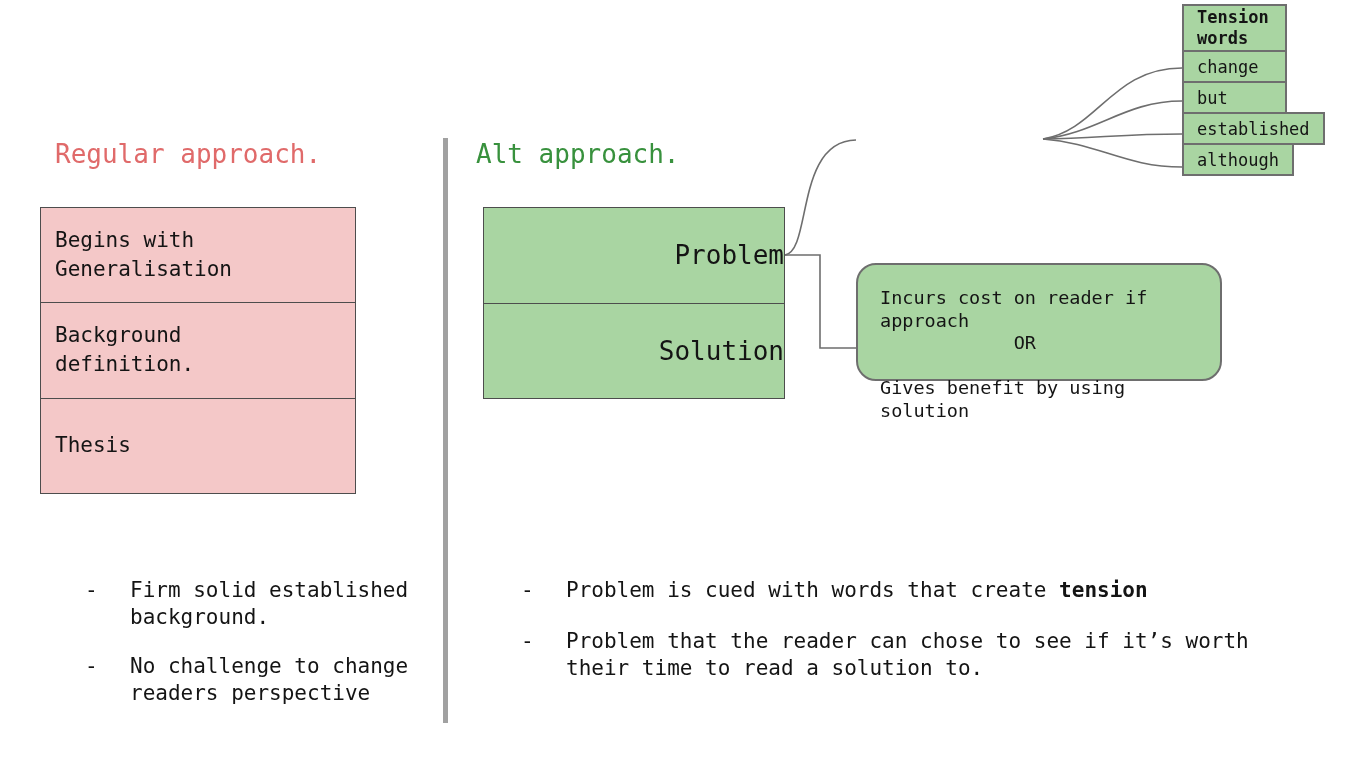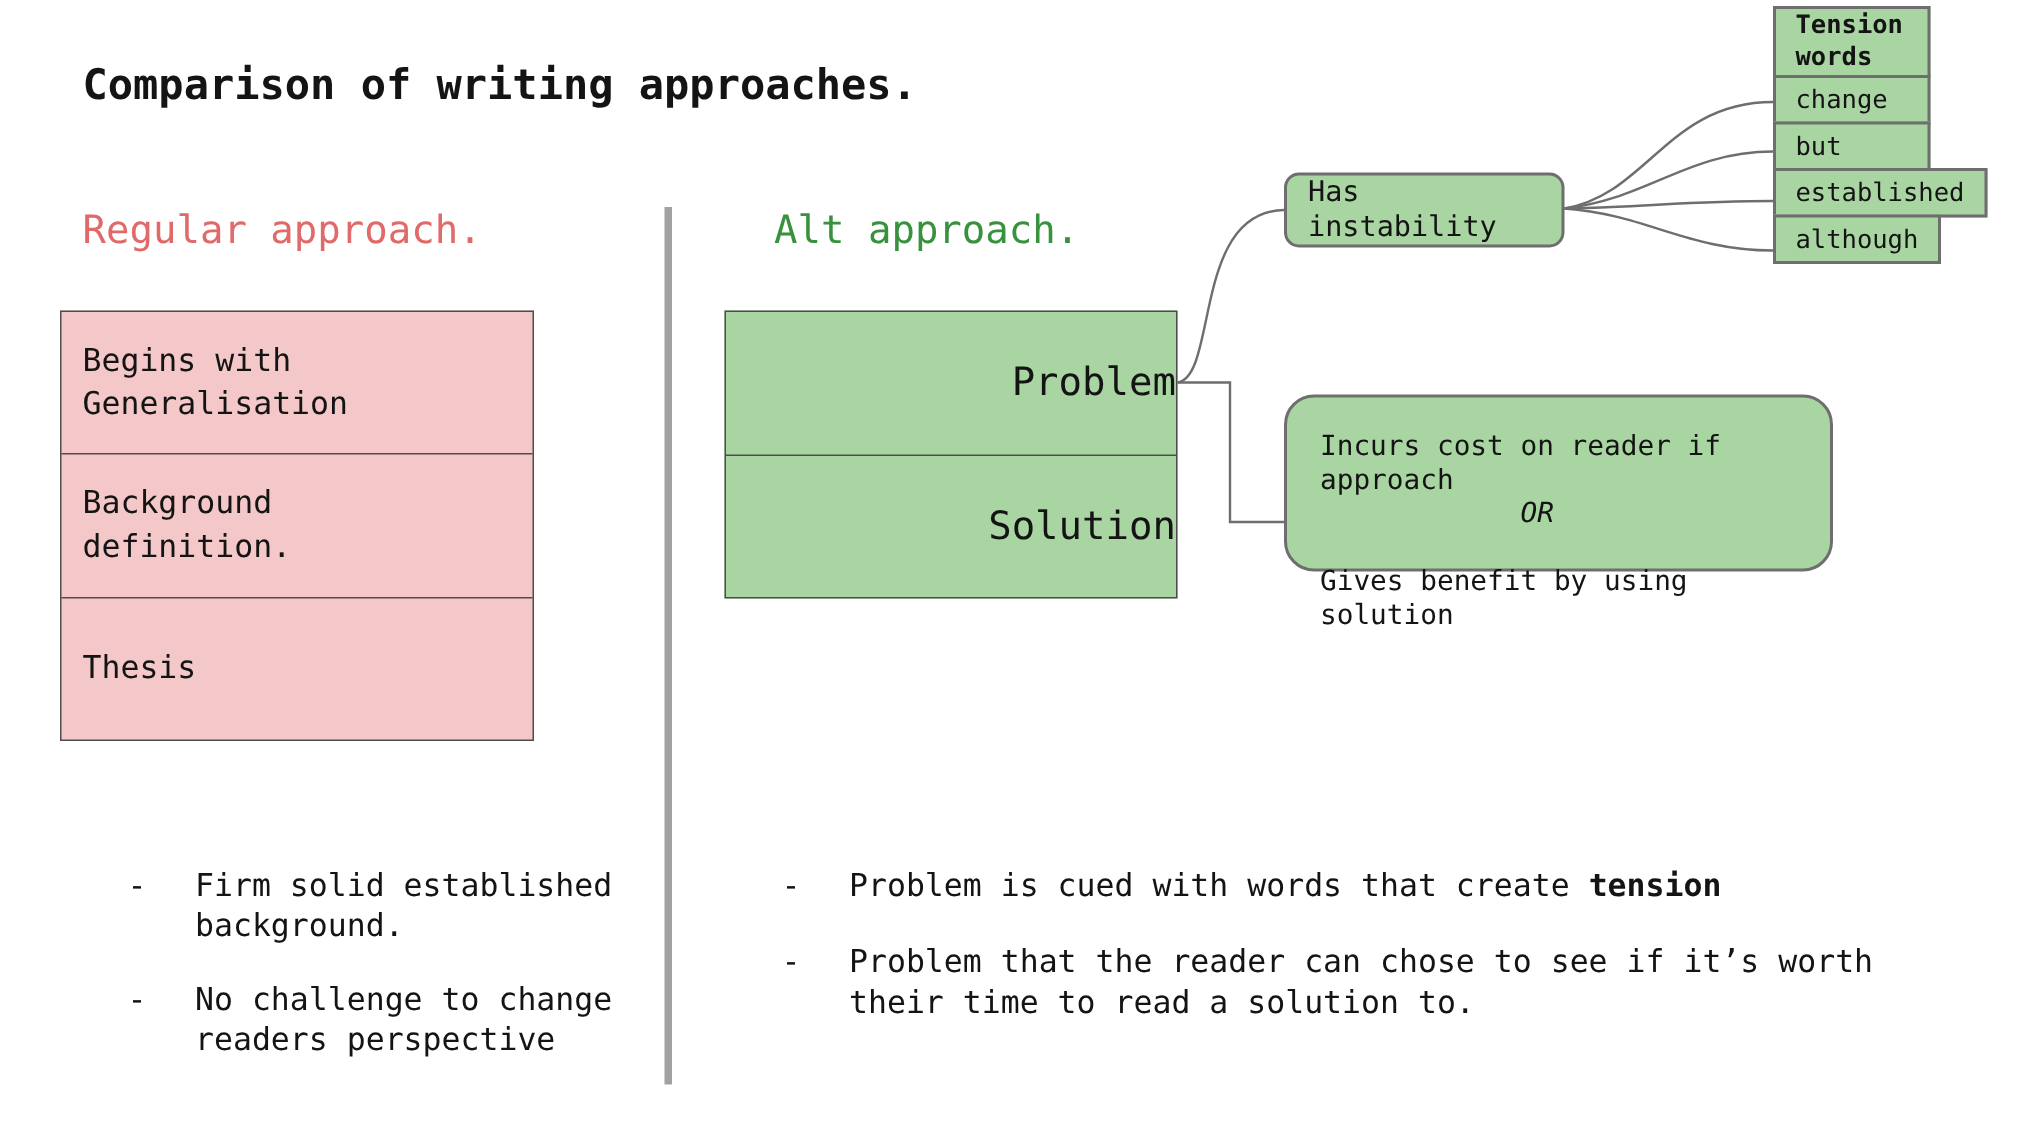--- a/index.html
+++ b/index.html
@@ -11,38 +11,38 @@
   .canvas{
     position:relative;width:1352px;height:757px;background:#ffffff;overflow:hidden;
     font-family:"DejaVu Sans Mono","Liberation Mono",monospace;color:var(--text);
   }
   svg.connectors{position:absolute;left:0;top:0;width:1352px;height:757px;}
   svg.connectors path{fill:none;stroke:var(--connector);stroke-width:1.6px;}
 
   .title{position:absolute;left:55px;top:40px;margin:0;font-size:28px;font-weight:bold;white-space:pre;}
   .heading{position:absolute;top:139px;font-size:26px;white-space:pre;}
   .left-heading{left:55px;color:var(--regular);}
-  .right-heading{left:516px;color:var(--alt);text-align:center;}
+  .right-heading{left:476px;color:var(--alt);text-align:center;}
   .divider{position:absolute;left:443px;top:138px;width:5px;height:585px;background:var(--divider);}
 
   .stack{position:absolute;display:flex;flex-direction:column;border:1.5px solid var(--cellborder);box-sizing:border-box;}
   .pink-stack{left:40px;top:207px;width:316px;height:287px;background:var(--pink);}
   .green-stack{left:483px;top:207px;width:302px;height:192px;background:var(--green);}
   .cell{flex:1;display:flex;align-items:center;padding-left:14px;white-space:pre;border-top:1.5px solid var(--cellborder);}
   .cell:first-child{border-top:none;}
   .pink-stack .cell{font-size:21px;line-height:29px;}
   .green-stack .cell{font-size:26px;justify-content:flex-end;}
 
   .bubble{position:absolute;background:var(--green);border:2px solid var(--bubbleborder);box-sizing:border-box;}
   .has-instability{left:856px;top:115px;width:187px;height:50px;border-radius:10px;
     display:flex;align-items:center;padding-left:14px;font-size:19px;line-height:23px;white-space:pre;}
   .or-box{left:856px;top:263px;width:366px;height:118px;border-radius:20px;
     padding:22px 0 0 22px;font-size:18.5px;line-height:22.5px;}
   .or-box .line{white-space:pre;}
-  .or-box .italic{font-style:italic;}
+  .or-box .italic{}
 
   .tension{position:absolute;left:1182px;top:4px;}
   .tnode{box-sizing:border-box;background:var(--green);border:2px solid var(--bubbleborder);
     width:max-content;min-width:105px;padding:0 13px;height:33px;margin-top:-2px;
     display:flex;align-items:center;font-size:17px;white-space:pre;}
   .theader{height:48px;font-weight:bold;line-height:21px;margin-top:0;}
 
   .bullets{position:absolute;}
   .left-bullets{left:85px;top:577px;}
   .right-bullets{left:521px;top:577px;}
@@ -60,42 +60,37 @@
 
   <svg class="connectors">
     <path d="M 785 255 C 812 251 795 141 856 140"></path>
     <path d="M 785 255 L 820 255 L 820 348 L 856 348"></path>
     <path d="M 1043 139 C 1098 130 1112 68 1182 68"></path>
     <path d="M 1043 139 C 1098 133 1125 101 1182 101"></path>
     <path d="M 1043 139 C 1098 138 1125 134 1182 134"></path>
     <path d="M 1043 139 C 1098 143 1125 167 1182 167"></path>
   </svg>
 
-  <h1 class="title">Comparison of writing approaches.</h1>
 
   <div class="heading left-heading">Regular approach.</div>
   <div class="divider"></div>
   <div class="heading right-heading">Alt approach.</div>
 
   <div class="stack pink-stack" id="pink-stack">
       <div class="cell"><span>Begins with
 Generalisation</span></div>
       <div class="cell"><span>Background
 definition.</span></div>
       <div class="cell"><span>Thesis</span></div>
     </div>
   <div class="stack green-stack" id="green-stack">
       <div class="cell"><span>Problem</span></div>
       <div class="cell"><span>Solution</span></div>
     </div>
 
-  <div class="bubble has-instability">
-    <span>Has
-instability</span>
-  </div>
 
   <div class="tension" id="tension-stack">
     <div class="tnode theader">Tension
 words</div>
   <div class="tnode"><span>change</span></div>
       <div class="tnode"><span>but</span></div>
       <div class="tnode"><span>established</span></div>
       <div class="tnode"><span>although</span></div>
     </div>
 

